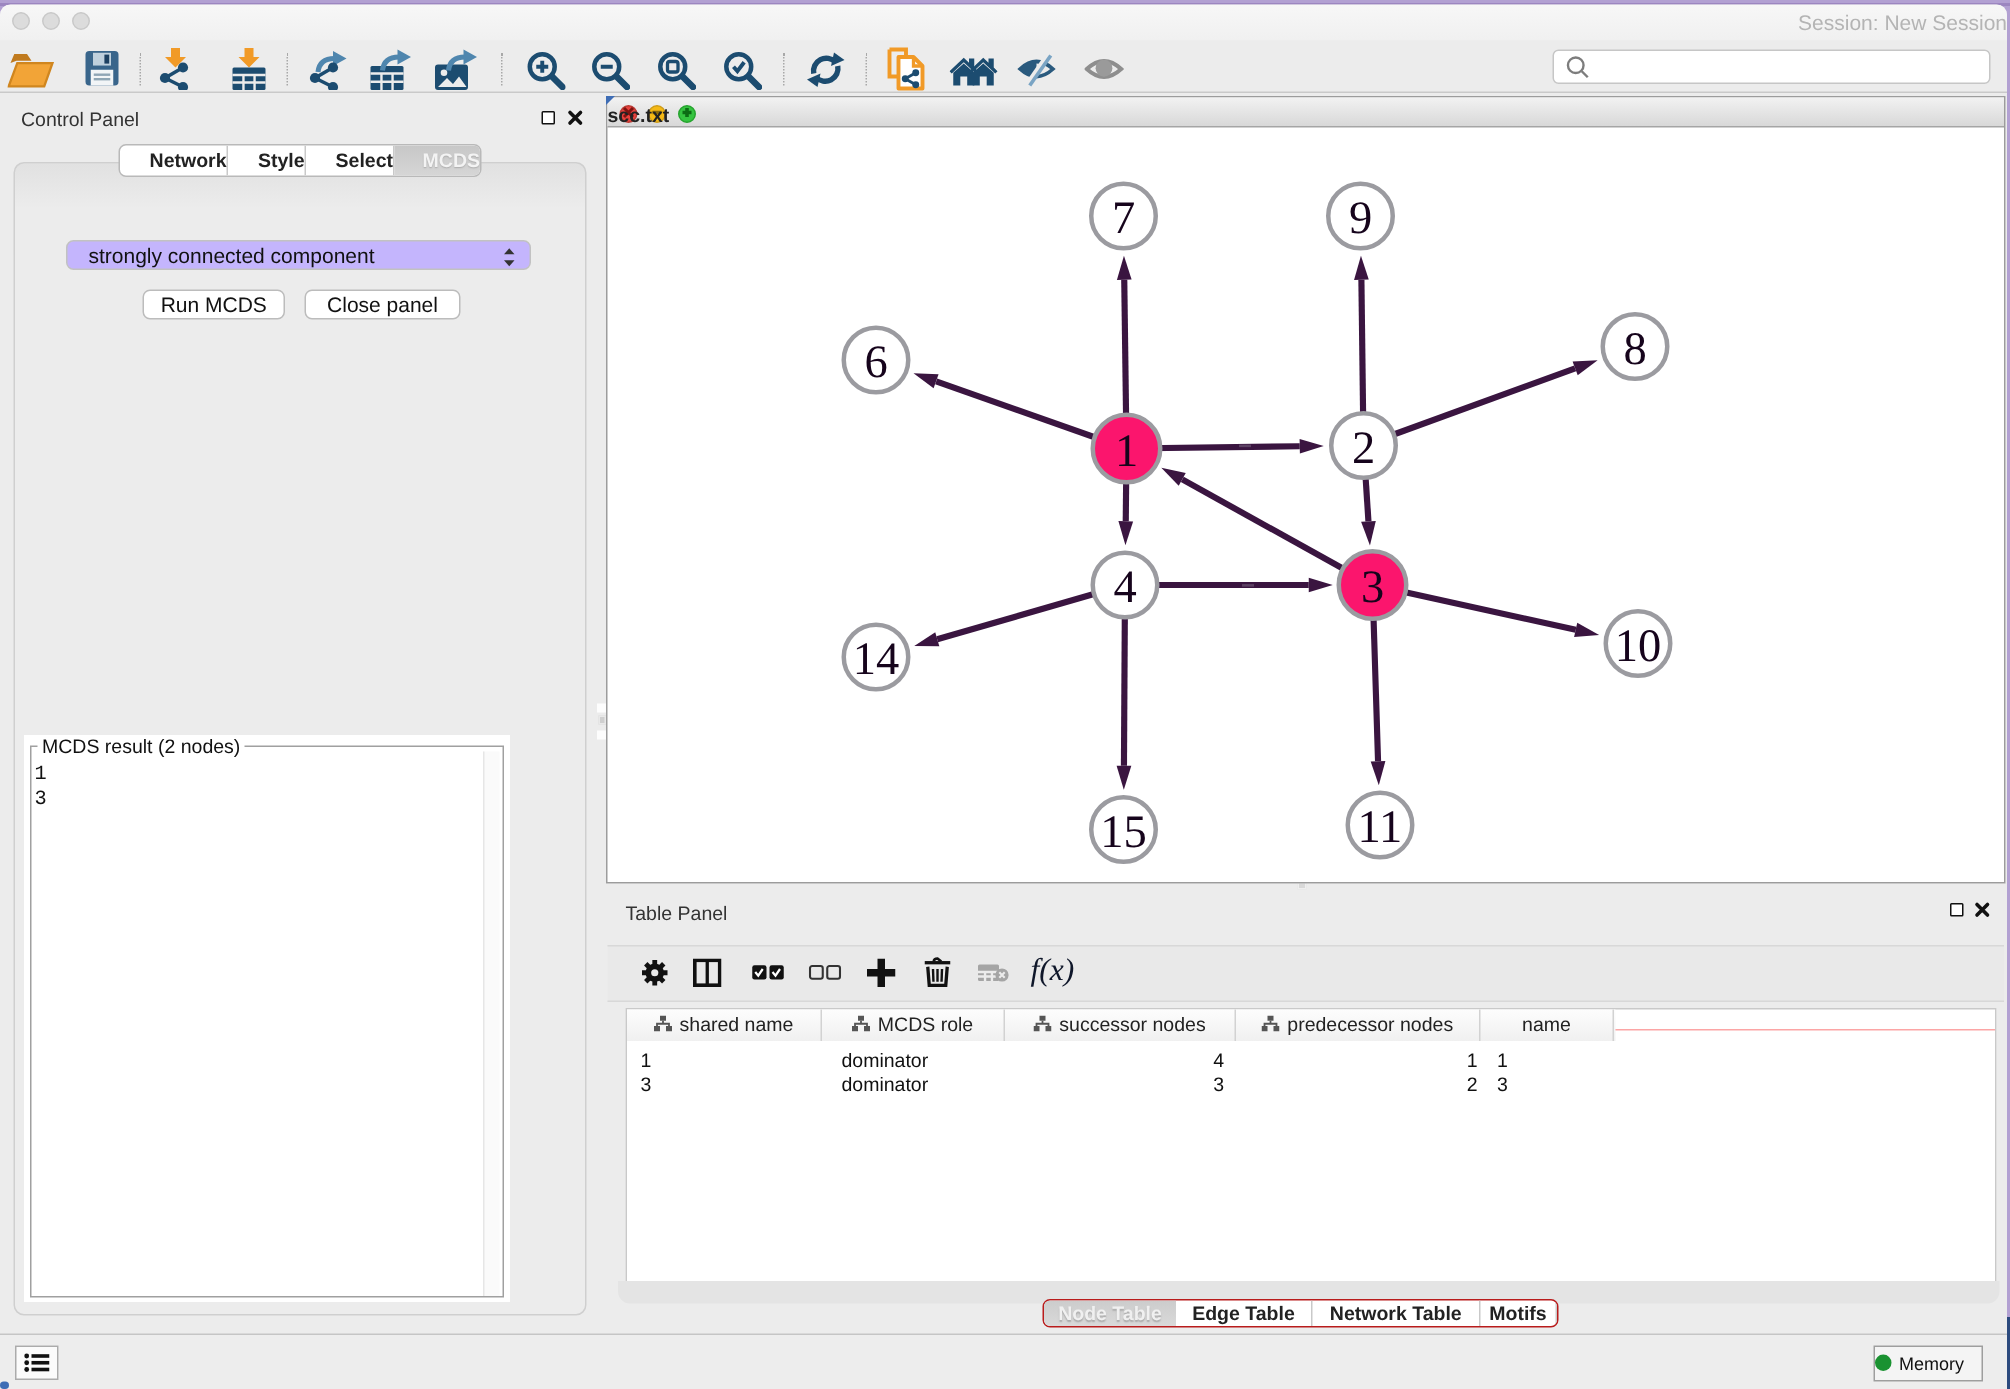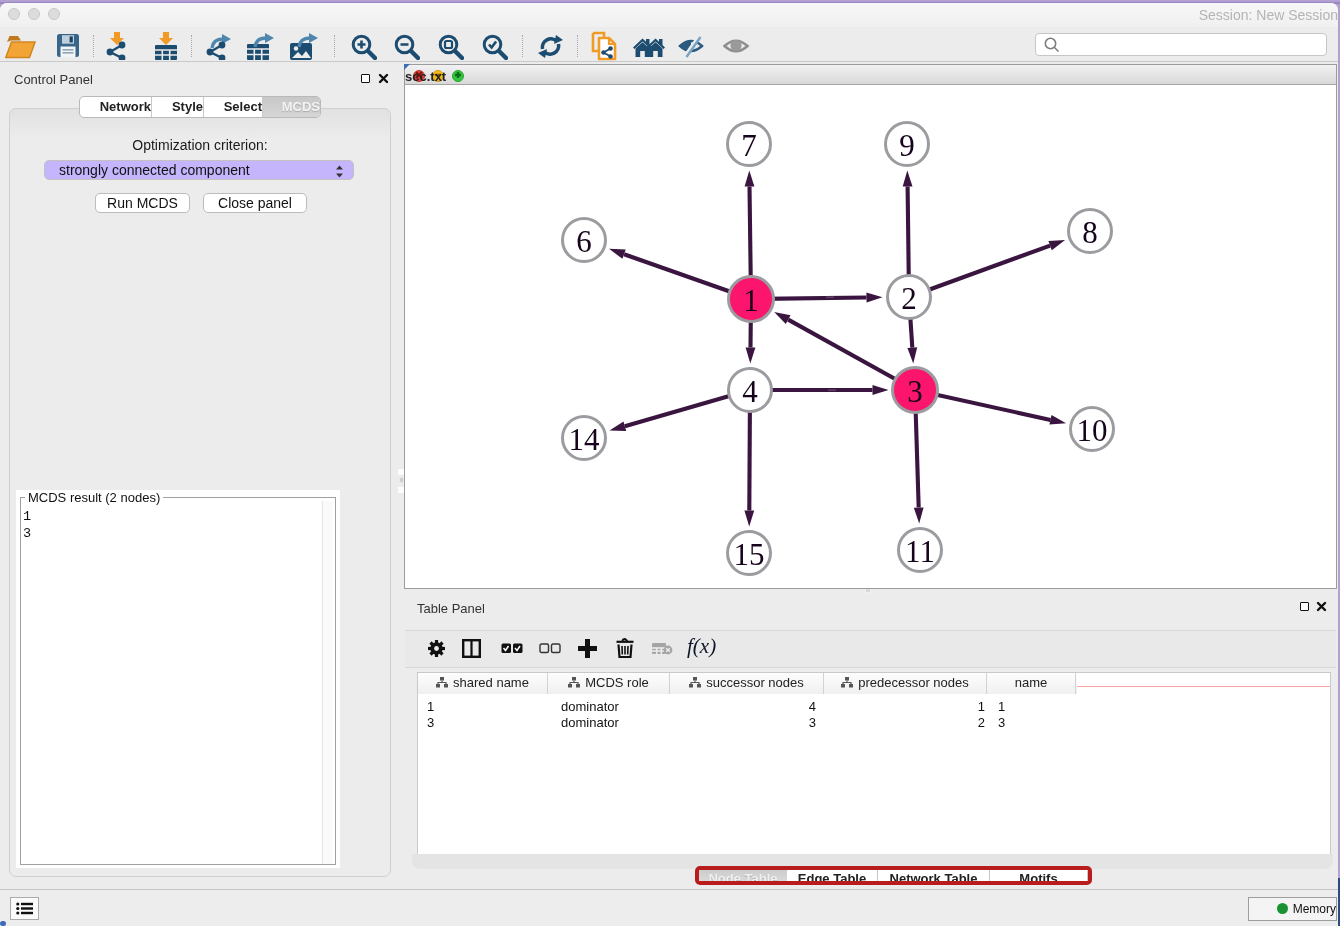--- a/index.html
+++ b/index.html
@@ -8,21 +8,21 @@
 #deskline{position:absolute;left:0;top:2px;width:100%;height:2px;background:#9c86c0}
 #titlebar{position:absolute;left:0;top:0;width:100%;height:24px;background:linear-gradient(#f7f7f7,#f0f0f0);}
 #titlebar .circ{position:absolute;top:5px;width:12px;height:12px;border-radius:50%;background:#dcdcdc;border:1px solid #c9c9c9}
 #title{position:absolute;top:4px;width:100%;text-align:right;font-size:14px;color:#b4b4b4}
 #toolbar{position:absolute;left:0;top:24px;width:100%;height:35px;background:#ececec;border-bottom:1px solid #c9c9c9}
 .tbi{position:absolute;top:5px}
 .tsep{position:absolute;top:8px;height:22px;border-left:1px dotted #a8a8a8;width:0}
 #search{position:absolute;left:1035px;top:6px;width:292px;height:23px;background:#fff;border:1px solid #c6c6c6;border-radius:4px}
 #statusbar{position:absolute;left:0;bottom:0;width:100%;height:37px;background:#ededed;border-top:1px solid #c5c5c5}
 #listbtn{position:absolute;left:10px;top:7px;width:29px;height:23px;background:#fbfbfb;border:1px solid #ababab}
-#membtn{position:absolute;right:1px;top:7px;width:89px;height:24px;background:#f4f4f4;border:1px solid #9e9e9e;font-size:12px;color:#111;line-height:22px;text-align:right}
+#membtn{position:absolute;right:16px;top:7px;width:73px;height:24px;background:#f4f4f4;border:1px solid #9e9e9e;font-size:12px;color:#111;line-height:22px;text-align:left}
 #membtn .dot{display:inline-block;width:11px;height:11px;border-radius:50%;background:#1a9231;vertical-align:-1px;margin-right:5px}
 
 #cp-title{left:14px;top:69px;font-size:13px;color:#333}
 .winbtn-sq{width:9px;height:9px;border:1.5px solid #111;background:#fff;border-radius:1px}
 #cp-pane{position:absolute;left:9px;top:105px;width:382px;height:769px;border:1px solid #cfcfcf;border-radius:7px;background:linear-gradient(#e1e1e1,#ececec 30px)}
 #tabbar{position:absolute;left:79px;top:93px;width:242px;height:22px;border:1px solid #b9b9b9;border-radius:5px;background:#fff;display:flex;overflow:hidden}
 #tabbar .tab{font-size:13px;font-weight:700;color:#222;text-align:right;line-height:20px;border-right:1px solid #c9c9c9}
 #tabbar .tab.sel{background:linear-gradient(#c7c7c7,#d6d6d6);color:#f3f3f3;font-weight:700;border-right:none;text-shadow:0 1px 1px #aaa}
 #optlabel{left:0;top:134px;width:400px;text-align:center;font-size:14px;color:#1a1a1a}
 #dropdown{position:absolute;left:44px;top:157px;width:310px;height:20px;background:#c4b5fd;border:1px solid #c2c2c2;border-radius:5px;font-size:14px;color:#111;line-height:19px;padding-left:14px}
@@ -37,21 +37,21 @@
 #nettitle{position:absolute;left:0;top:0;width:100%;height:20px;background:linear-gradient(#f2f2f2,#d8d8d8);border-bottom:1px solid #a5a5a5}
 #nettitle .t{position:absolute;width:100%;top:4px;font-size:13px;font-weight:700;color:#222}
 .tl{position:absolute;top:5px;width:12px;height:12px;border-radius:50%}
 
 #tp-title{left:417px;top:598px;font-size:13px;color:#333}
 #tt-toolbar{position:absolute;left:405px;top:627px;width:931px;height:38px;background:#e9e9e9;border-top:1px solid #d8d8d8;border-bottom:1px solid #d8d8d8}
 #ttable{position:absolute;left:417px;top:669px;width:914px;height:183px;background:#fff;border:1px solid #c9c9c9}
 #thead{position:absolute;left:0;top:0;width:100%;height:14px;border-bottom:1px solid #fca5a5}#theadbg{position:absolute;left:0;top:0;width:659px;height:21px;background:linear-gradient(#fdfdfd,#f0f0f0)}
 .th{position:absolute;top:0;height:21px;border-right:1px solid #d2d2d2;font-size:13px;color:#222;text-align:center;line-height:20px}
 .td{position:absolute;font-size:13px;color:#111;height:16px;line-height:16px}
-#tabbar2{position:absolute;left:695px;top:863px;width:397px;height:19px;border:4px solid #b91c1c;border-radius:5px;background:#fff;display:flex;overflow:hidden}
+#tabbar2{position:absolute;left:695px;top:863px;width:344px;height:19px;border:1px solid #b91c1c;border-radius:5px;background:#fff;display:flex;overflow:hidden}
 #tabbar2 .tab{font-size:13px;font-weight:700;color:#222;text-align:center;line-height:18px;border-right:1px solid #c9c9c9}
 #tabbar2 .tab.sel{background:linear-gradient(#cccccc,#d9d9d9);color:#f0f0f0;text-shadow:0 1px 1px #aaa;border-right:none}
 </style></head><body>
 <div id="deskline"></div>
 <div id="win">
 <div id="titlebar">
       <div class="circ" style="left:8px"></div>
       <div class="circ" style="left:28px"></div>
       <div class="circ" style="left:48px"></div>
       <div id="title">Session: New Session</div>
@@ -200,21 +200,20 @@
 <svg class="abs" style="left:378px;top:70px" width="11" height="11" viewBox="0 0 11 11">
       <path d="M2 2 L9 9 M9 2 L2 9" stroke="#111" stroke-width="2.4" stroke-linecap="round"></path>
     </svg>
 <div id="cp-pane"></div>
 <div id="tabbar">
       <div class="tab" style="width:72px">Network</div>
       <div class="tab" style="width:52px">Style</div>
       <div class="tab" style="width:59px">Select</div>
       <div class="tab sel" style="flex:1">MCDS</div>
     </div>
-<div class="abs" id="optlabel">Optimization criterion:</div>
 <div id="dropdown">strongly connected component<svg width="9" height="13" viewBox="0 0 9 13" style="position:absolute;right:9px;top:4px">
         <path d="M4.5 0.5 L8 4.5 L1 4.5 Z" fill="#333"></path>
         <path d="M4.5 12.5 L8 8.5 L1 8.5 Z" fill="#333"></path>
       </svg></div>
 <div class="macbtn" style="left:95px;top:190px;width:95px">Run MCDS</div>
 <div class="macbtn" style="left:203px;top:190px;width:104px">Close panel</div>
 <div id="resultbox">
       <div id="fieldset">
         <div id="fieldlegend">MCDS result (2 nodes)</div>
       </div>

